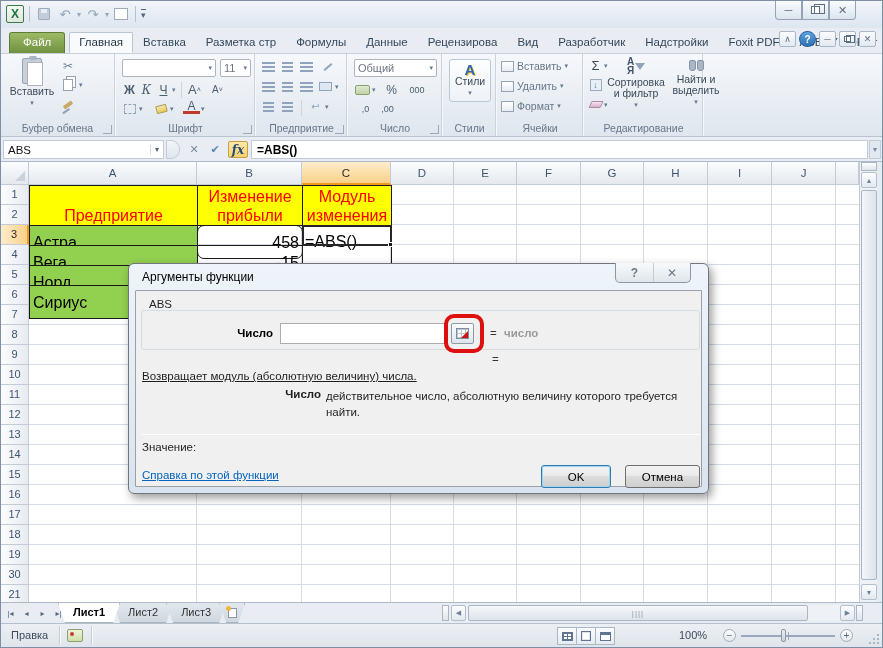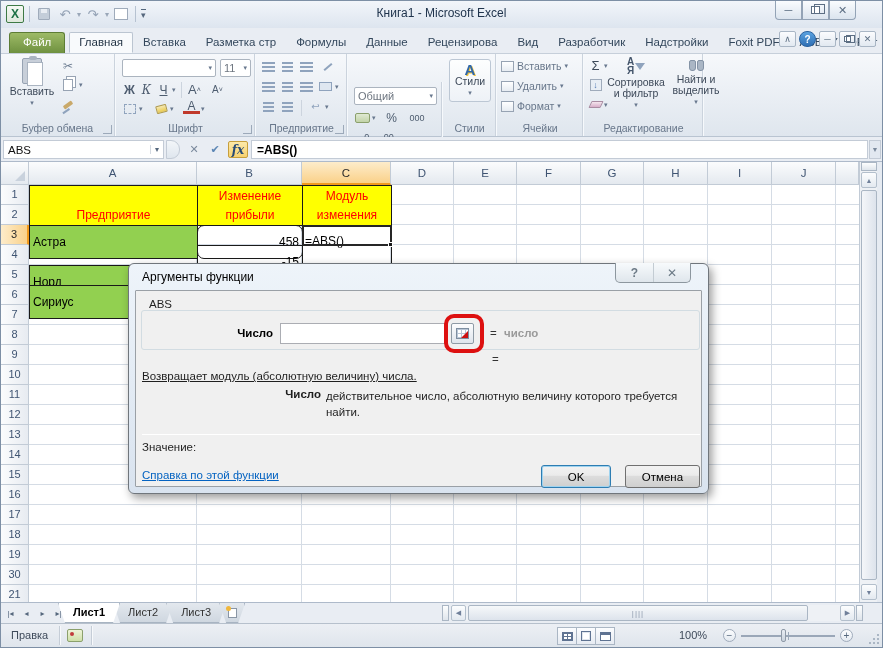--- a/index.html
+++ b/index.html
@@ -91,21 +91,21 @@
   #grid { position:absolute; left:0; top:161px; width:858px; height:440px; background:#fff; }
   #selectall { position:absolute; left:0; top:0; width:28px; height:23px; background:linear-gradient(#fbfcfd,#e4e9ef); border-right:1px solid #c2cbd6; border-bottom:1px solid #c2cbd6; }
   #selectall:after { content:""; position:absolute; right:3px; bottom:3px; border-left:10px solid transparent; border-bottom:10px solid #c9d2dd; }
   .colhdr { position:absolute; top:0; height:23px; background:linear-gradient(#fbfcfd,#e4e9ef); border-right:1px solid #c2cbd6; border-bottom:1px solid #c2cbd6; text-align:center; font-size:11.5px; color:#3f5472; line-height:22px; }
   .colhdr.active { background:linear-gradient(#fdeccb,#fad189); border-bottom:2px solid #f29a1d; color:#2b2b2b; }
   .rowhdr { position:absolute; left:0; width:28px; background:linear-gradient(to right,#fbfcfd,#e7ebf1); border-right:1px solid #c2cbd6; border-bottom:1px solid #c2cbd6; text-align:center; font-size:11px; color:#3f5472; }
   .rowhdr.active { background:linear-gradient(to right,#fdeccb,#fad189); border-right:2px solid #f29a1d; color:#2b2b2b; }
   #gridbody { position:absolute; left:28px; top:23px; width:830px; height:417px; background:
       repeating-linear-gradient(to bottom,transparent 0 19px,#d5dce5 19px 20px); overflow:hidden; }
   .vgl { position:absolute; top:0; bottom:0; width:1px; background:#d5dce5; }
-  .gcell { position:absolute; font-size:12px; color:#000; padding:16px 3px; display:flex; align-items:center; overflow:hidden; line-height:13px; }
+  .gcell { position:absolute; font-size:16px; color:#000; padding:16px 3px; display:flex; align-items:center; overflow:hidden; line-height:13px; }
   .gcell.brd { border:1px solid #1a1a1a; }
   #activecell { position:absolute; border:2px solid #262626; background:transparent; }
   #activecell .handle { position:absolute; right:-3px; bottom:-3px; width:5px; height:5px; background:#1a1a1a; border:1px solid #fff; }
 
   
   #vscroll { position:absolute; left:858px; top:161px; width:18px; height:440px; background:#eef1f5; border-left:1px solid #c2cbd6; }
   .vs-split { position:absolute; left:1px; top:0; width:16px; height:9px; background:linear-gradient(#fdfefe,#dfe5ec); border:1px solid #aab6c4; }
   .vs-btn { position:absolute; left:1px; width:16px; height:16px; background:linear-gradient(#fcfdfe,#e3e9f0); border:1px solid #b3bfcc; border-radius:2px; color:#70809a; font-size:7px; display:flex; align-items:center; justify-content:center; }
   .vs-thumb { position:absolute; left:1px; top:28px; width:16px; height:390px; background:linear-gradient(to right,#f4f6f9,#dde3ec); border:1px solid #aab6c4; border-radius:2px; }
 
@@ -199,21 +199,20 @@
       <span class="qicon undo-glyph">↶</span>
         <span class="drop">▾</span>
       <span class="qicon redo-glyph">↷</span>
         <span class="drop">▾</span>
       <span class="qicon">
           <span class="grid-ic"></span>
         </span>
       <span class="sep"></span>
       <span class="qat-more">▾</span>
     </div>
-    <div id="win-title">Книга1 - Microsoft Excel</div>
     <div id="win-controls">
       <div class="wbtn">─</div>
       <div class="wbtn">
           <span class="restore-ic"></span>
         </div>
       <div class="wbtn">✕</div>
     </div>
   </div>
 
   <div id="tabrow">
@@ -331,21 +330,21 @@
         </span>
       <span class="vline" style="left:44px;top:46px;"></span>
       <span class="fbtn" style="left:50px;top:44px;">
           <span style="font-size:10px;color:#8fa3bd;">↩</span>
         </span>
       <span class="dropsm" style="position:absolute;left:68px;top:49px;">▾</span>
       <div class="grp-caption">Предприятие</div>
       <span class="launcher"></span>
     </div>
 
-    <div class="grp" style="left:348px;width:93px;margin-top:28px;">
+    <div class="grp" style="left:348px;width:93px;">
       <div class="combo" style="left:5px;top:5px;width:83px;height:18px;">
           <span>Общий</span>
           <span class="arr">▾</span>
         </div>
       <span class="fbtn" style="left:5px;top:27px;">
           <span class="money-ic"></span>
         </span>
       <span class="dropsm" style="position:absolute;left:23px;top:32px;">▾</span>
       <span class="fbtn" style="left:34px;top:27px;">%</span>
       <span class="fbtn tinytxt" style="left:56px;top:27px;width:24px;">000</span>
@@ -474,20 +473,21 @@
         <div class="vgl" style="left: 487px;"></div>
         <div class="vgl" style="left: 551px;"></div>
         <div class="vgl" style="left: 614px;"></div>
         <div class="vgl" style="left: 678px;"></div>
         <div class="vgl" style="left: 742px;"></div>
         <div class="vgl" style="left: 806px;"></div>
         <div class="gcell brd" style="left: 0px; top: 0px; width: 169px; height: 41px; background: rgb(255, 255, 0); color: rgb(255, 0, 0); justify-content: center; align-items: flex-end; padding-bottom: 3px;">Предприятие</div>
         <div class="gcell brd" style="left: 168px; top: 0px; width: 106px; height: 41px; background: rgb(255, 255, 0); color: rgb(255, 0, 0); justify-content: center; white-space: normal; text-align: center; line-height: 19px;">Изменение прибыли</div>
         <div class="gcell brd" style="left: 273px; top: 0px; width: 90px; height: 41px; background: rgb(255, 255, 0); color: rgb(255, 0, 0); justify-content: center; white-space: normal; text-align: center; line-height: 19px;">Модуль изменения</div>
         <div class="gcell brd" style="left: 0px; top: 40px; width: 169px; height: 21px; background: rgb(146, 208, 80);">Астра</div>
+        <div class="gcell brd" style="left: 0px; top: 60px; width: 169px; height: 21px; background: rgb(146, 208, 80);">Вега</div>
         <div class="gcell brd" style="left: 0px; top: 80px; width: 169px; height: 21px; background: rgb(146, 208, 80);">Норд</div>
         <div class="gcell brd" style="left: 0px; top: 100px; width: 169px; height: 21px; background: rgb(146, 208, 80);">Сириус</div>
         <div class="gcell brd" style="left: 168px; top: 40px; width: 106px; height: 21px; justify-content: flex-end; border-radius: 7px;">458</div>
         <div class="gcell brd" style="left: 168px; top: 60px; width: 106px; height: 21px; justify-content: flex-end;">-15</div>
         <div class="gcell brd" style="left: 273px; top: 60px; width: 90px; height: 21px;"></div>
         <div class="gcell" style="left: 273px; top: 40px; width: 90px; height: 21px;">=ABS()</div>
         <div id="activecell" style="left: 273px; top: 40px; width: 90px; height: 21px;">
           <span class="handle"></span>
         </div>
       </div>

